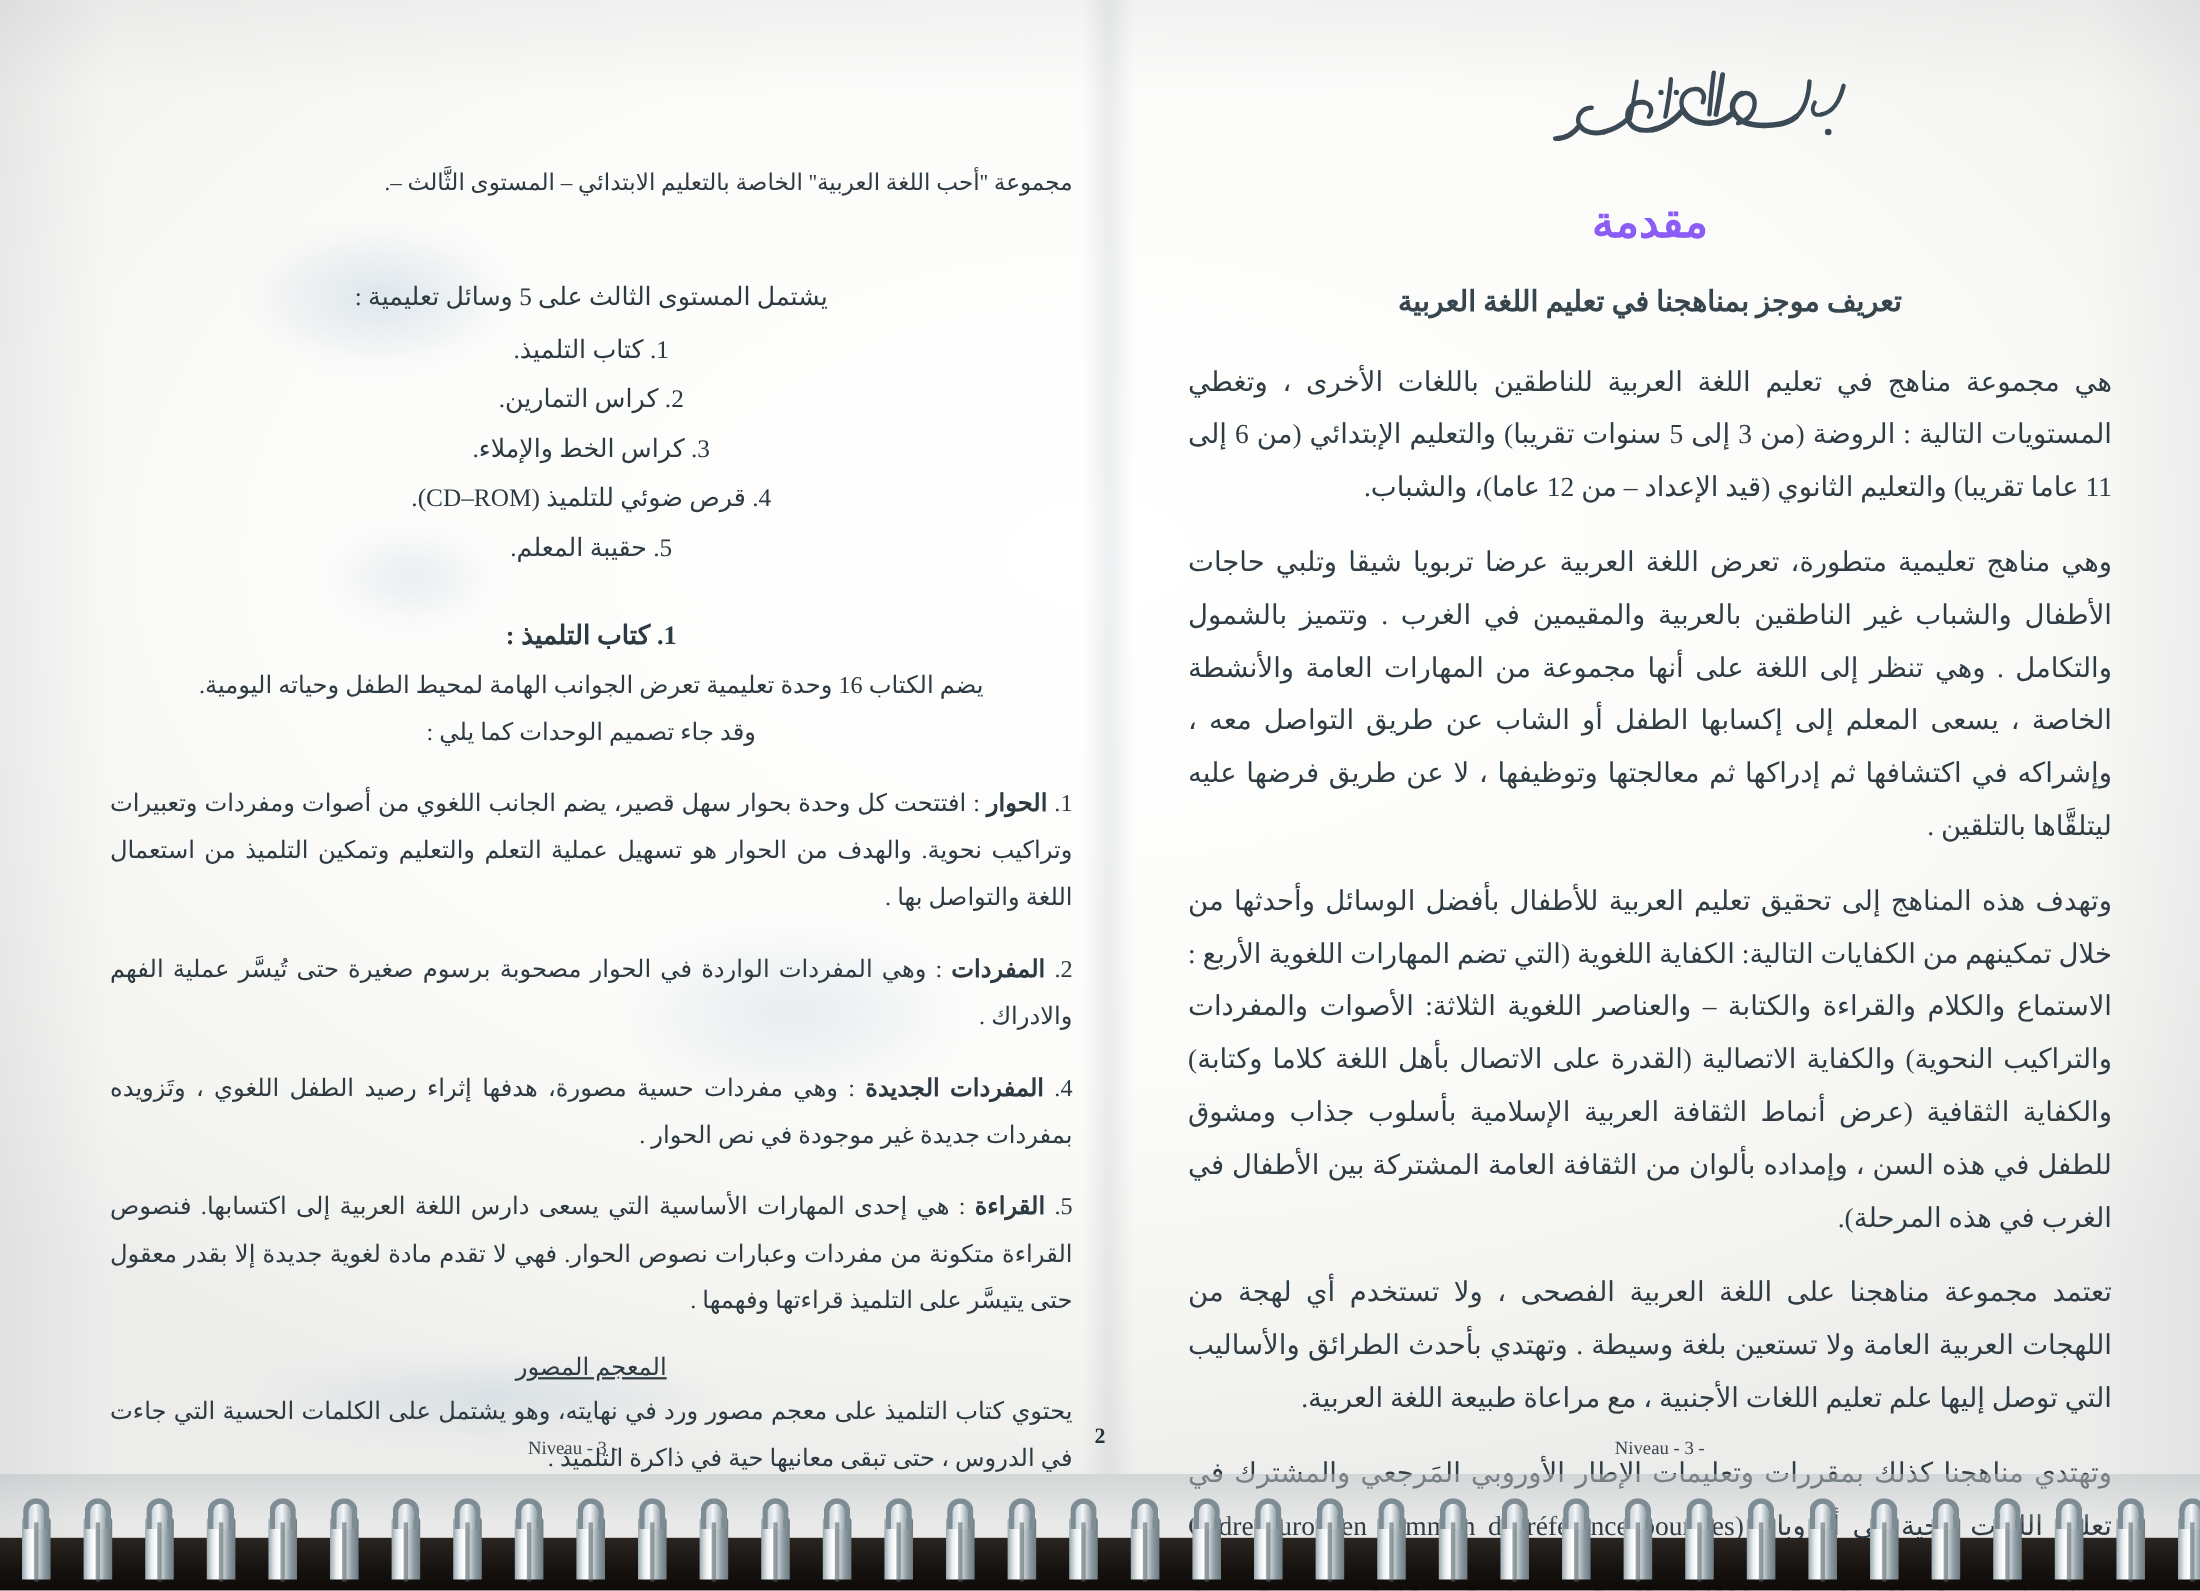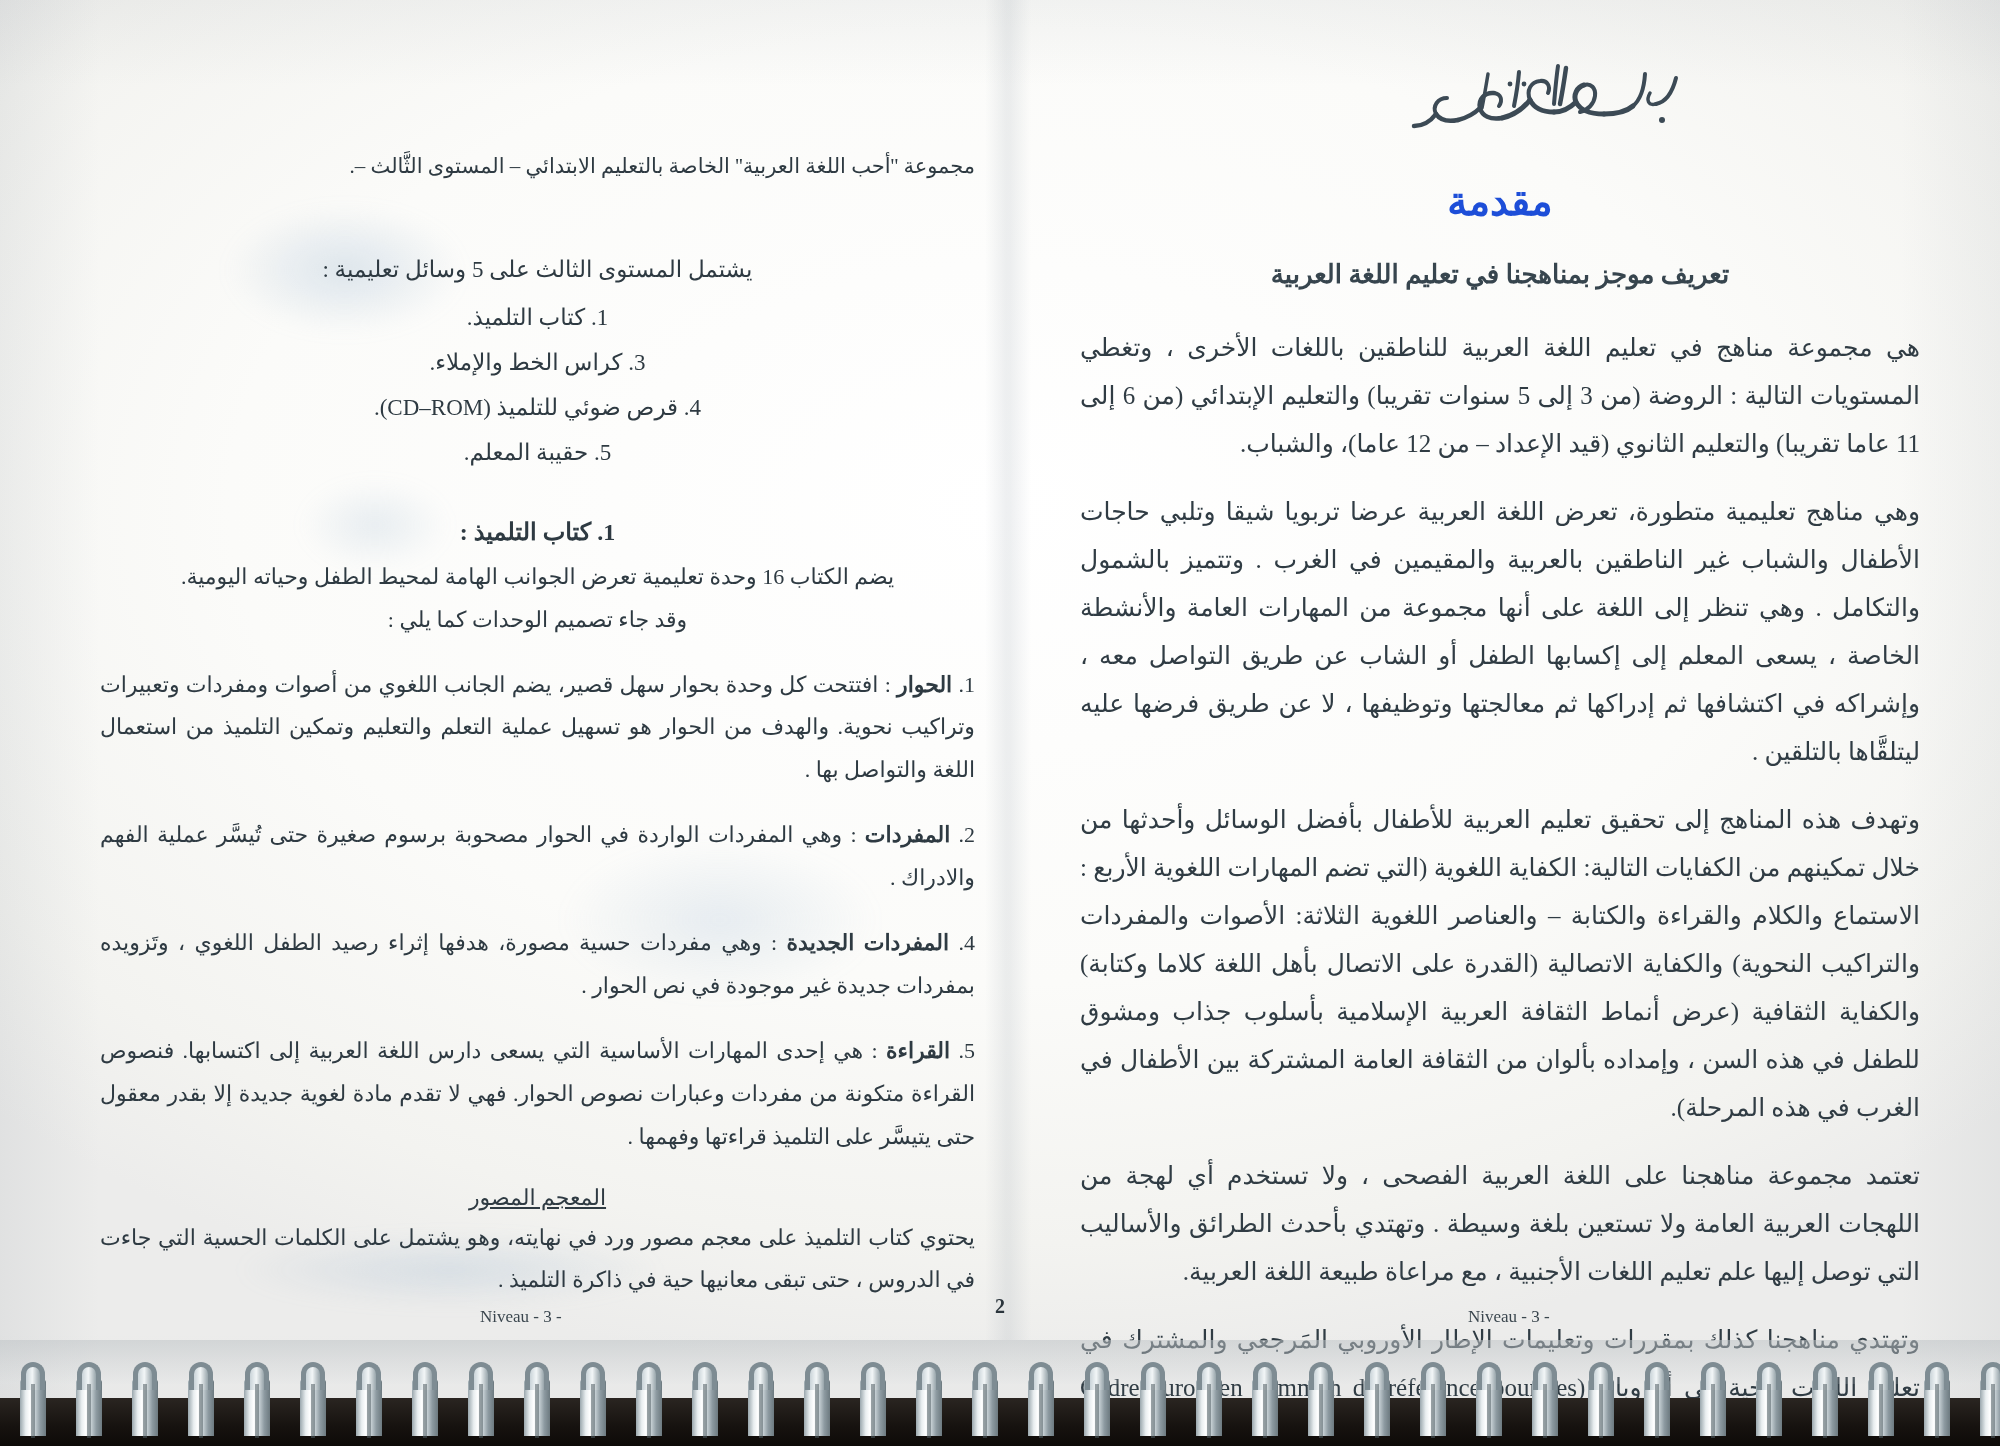--- a/index.html
+++ b/index.html
@@ -86,21 +86,21 @@
   .basmala svg { display: block; width: 300px; height: 110px; }
 
   
   .heading-main {
     font-size: 40px;
     font-weight: bold;
     text-align: center;
     text-align-last: center;
     letter-spacing: 1px;
     margin: 28px 0 34px 0;
-    color: #1d4ed8;
+    color: #8b5cf6;
   }
   .heading-sub {
     font-size: 26px;
     font-weight: bold;
     text-align: center;
     text-align-last: center;
     margin: 0 0 34px 0;
     color: #37454e;
   }
   .p {
@@ -278,20 +278,21 @@
     </svg>
   </div>
 
   <div class="col col-left">
     <div class="doc-title">مجموعة ''أحب اللغة العربية'' الخاصة بالتعليم الابتدائي – المستوى الثَّالث –.</div>
 
     <div class="lead">يشتمل المستوى الثالث على 5 وسائل تعليمية :</div>
 
     <ul class="num-list">
       <li>1. كتاب التلميذ.</li>
+      <li>2. كراس التمارين.</li>
       <li>3. كراس الخط والإملاء.</li>
       <li>4. قرص ضوئي للتلميذ (CD–ROM).</li>
       <li>5. حقيبة المعلم.</li>
     </ul>
 
     <div class="sec-title">1. كتاب التلميذ :</div>
     <div class="body-center">يضم الكتاب 16 وحدة تعليمية تعرض الجوانب الهامة لمحيط الطفل وحياته اليومية.</div>
     <div class="body-center">وقد جاء تصميم الوحدات كما يلي :</div>
 
     <div class="item">

